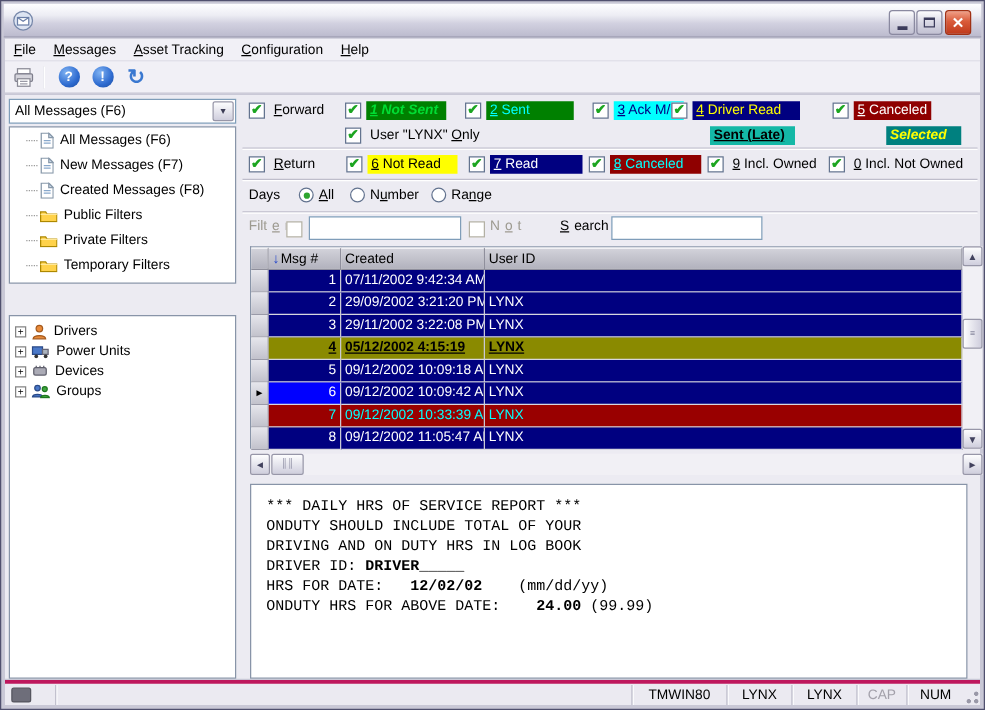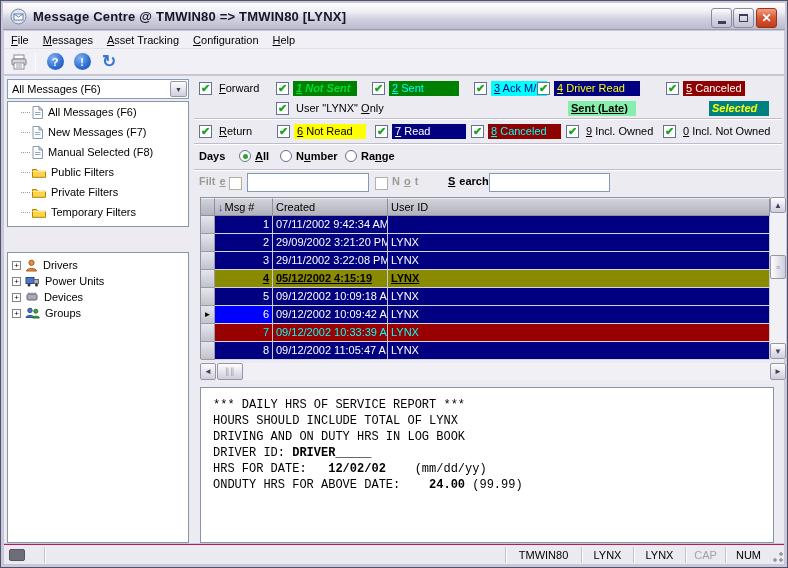--- a/index.html
+++ b/index.html
@@ -65,21 +65,21 @@
   .cb.dis{ border-color:#B3B0A4; }
   .tag{ margin-left:4px; padding:1px 3px 2px 3px; white-space:nowrap; }
   .tag u{ text-decoration:underline; }
   .tag.italic{ font-style:italic; font-weight:bold; }
   .tag.b{ font-weight:bold; }
   .tag.ul{ text-decoration:underline; }
   .hsep{ position:absolute; left:2px; right:2px; height:2px; border-top:1px solid #BEBDCB; border-bottom:1px solid #FFF; }
   .radio{ width:12px; height:12px; border:1px solid #63738F; border-radius:50%; background:#fff;
     display:inline-flex; align-items:center; justify-content:center; }
   .radio .dot{ width:5px; height:5px; border-radius:50%; background:#2EA52E; }
-  .ritem{ position:absolute; display:flex; align-items:center; gap:4px; height:16px;font-weight:bold; }
+  .ritem{ position:absolute; display:flex; align-items:center; gap:4px; height:16px; }
   .dis-lbl{ color:#9D9A90; }
   .txtin{ height:19px; border:1px solid #7F9DB9; font-family:inherit; font-size:11px; padding:0 2px; background:#fff; }
   
   .grid{ position:absolute; left:8px; top:121px; width:570px; height:162px; background:#fff;
     border-left:1px solid #8894A8; border-top:1px solid #8894A8; }
   .ghead{ display:flex; height:18px; }
   .gh{ background:linear-gradient(180deg,#D2D2DA,#B2B2BD); border-right:1px solid #8F8F9C;
     border-bottom:1px solid #8F8F9C; border-top:1px solid #EFEFF4; padding:2px 3px 0 3px;
     white-space:nowrap; overflow:hidden; }
   .sort-arrow{ color:#2244CC; font-weight:bold; margin-right:1px; }
@@ -106,21 +106,21 @@
     border:1px solid #9796A8; border-radius:2px; display:flex; align-items:center; justify-content:center;
     font-size:7px; color:#8A8AA0; }
   
   .preview{ left:8px; top:311px; width:574px; height:156px; overflow:hidden;
     font-family:"Liberation Mono","DejaVu Sans Mono",monospace; font-size:12px; line-height:16px;
     padding:9px 0 0 12px; }
   .pline{ white-space:pre; }
   .pbold{ font-weight:bold; }
   
   .statusbar{ position:absolute; left:3px; right:3px; bottom:3px; height:20px; background:#EBEAF1;
-    border-top:1px solid #be185d; display:flex; align-items:center; }
+    border-top:3px solid #be185d; display:flex; align-items:center; }
   .sb-panel{ height:16px; display:flex; align-items:center; justify-content:center; border-left:1px solid #C2C1CE;
     box-shadow:inset 1px 0 0 #fff; padding:0 4px; white-space:nowrap; }
   .sb-left{ width:40px; justify-content:flex-start; border-left:none; box-shadow:none; padding-left:5px; }
   .sb-fill{ flex:1; border-left:1px solid #C2C1CE; box-shadow:inset 1px 0 0 #fff; height:16px; }
   .sb-ico{ width:16px; height:12px; background:#6E6E7A; border-radius:2px; border:1px solid #55555F; }
   .sb-gray{ color:#A3A1AB; }
   .grip{ width:13px; height:16px; background:
       radial-gradient(circle at 10px 13px,#9a99a8 1.5px,transparent 2px),
       radial-gradient(circle at 10px 7px,#9a99a8 1.5px,transparent 2px),
       radial-gradient(circle at 4px 13px,#9a99a8 1.5px,transparent 2px); }
@@ -130,21 +130,20 @@
 <body>
 
 <div id="window">
 
   <div class="titlebar">
     <svg class="app-icon" viewBox="0 0 17 17">
       <circle cx="8.5" cy="8.5" r="7.5" fill="#DDE4F2" stroke="#7788AA"></circle>
       <rect x="4" y="6" width="9" height="6" fill="#fff" stroke="#6B7FA8"></rect>
       <path d="M4 6l4.5 3L13 6" fill="none" stroke="#6B7FA8"></path>
     </svg>
-    <span class="title-text">Message Centre @ TMWIN80 =&gt; TMWIN80 [LYNX]</span>
     <span class="winbtn" style="right:53px">
         <span class="glyph-min"></span>
       </span>
     <span class="winbtn" style="right:31px">
         <span class="glyph-max"></span>
       </span>
     <span class="winbtn close" style="right:8px">
         <span>✕</span>
       </span>
   </div>
@@ -214,21 +213,21 @@
           <div class="tree1-item">
      <span class="tree-guide"></span>
      <span style="display:flex">
               <svg width="11" height="13" viewBox="0 0 11 13">
                 <path d="M1 .5h6l3.5 3.5v8.5H1z" fill="#fff" stroke="#8899AA"></path>
                 <path d="M7 .5L10.5 4H7z" fill="#CFDCEC" stroke="#8899AA"></path>
                 <line x1="3" y1="6.5" x2="8.5" y2="6.5" stroke="#88A8CC"></line>
                 <line x1="3" y1="8.5" x2="8.5" y2="8.5" stroke="#88A8CC"></line>
               </svg>
             </span>
-     <span class="lbl">Manual Selected (F8)</span>
+     <span class="lbl">Created Messages (F8)</span>
           </div>
           <div class="tree1-item">
      <span class="tree-guide"></span>
      <span style="display:flex">
               <svg width="14" height="11" viewBox="0 0 14 11">
                 <path d="M.5 2.5h4l1.2 1.8h7.8v6H.5z" fill="#FFD24A" stroke="#AD8800"></path>
                 <path d="M.5 4.5h13" stroke="#FFE898"></path>
               </svg>
             </span>
      <span class="lbl">Public Filters</span>
@@ -330,21 +329,21 @@
     <span class="cb">✔</span>
     <span class="tag" style="background:#8F0000;color:#FFFFFF;min-width:62px;"><u>5</u> Canceled</span>
           </span>
         </div>
       <div class="frow" style="top:24px" id="rowB">
           <span class="cbitem" style="left:84px">
     <span class="cb">✔</span>
     <span class="tag" style="">User "LYNX" <u>O</u>nly</span>
           </span>
           <span class="cbitem" style="left:372px">
-    <span class="tag b ul" style="background:#86efac;color:#000000;min-width:68px;">Sent (Late)</span>
+    <span class="tag b ul" style="background:#14b8a6;color:#000000;min-width:68px;">Sent (Late)</span>
           </span>
           <span class="cbitem" style="left:481px">
     <span class="tag italic" style="background:#00807F;color:#FFFF00;min-width:60px;margin-left:36px;">Selected</span>
           </span>
         </div>
       <div class="hsep" style="top:42px"></div>
       <div class="frow" style="top:47px" id="rowC">
           <span class="cbitem" style="left:7px">
     <span class="cb">✔</span>
     <span class="tag" style=""><u>R</u>eturn</span>
@@ -467,21 +466,21 @@
         <span class="sb-btn" style="bottom:0">▼</span>
       </div>
       <div class="hscroll">
         <span class="sb-btn" style="left:0">◄</span>
         <span class="h-thumb">║║</span>
         <span class="sb-btn" style="right:0">►</span>
       </div>
 
       <div class="white-pane preview" id="preview">
           <div class="pline"><span>*** DAILY HRS OF SERVICE REPORT ***</span></div>
-          <div class="pline"><span>HOURS SHOULD INCLUDE TOTAL OF LYNX</span></div>
+          <div class="pline"><span>ONDUTY SHOULD INCLUDE TOTAL OF YOUR</span></div>
           <div class="pline"><span>DRIVING AND ON DUTY HRS IN LOG BOOK</span></div>
           <div class="pline"><span>DRIVER ID: </span><span class="pbold">DRIVER_____</span></div>
           <div class="pline"><span>HRS FOR DATE:   </span><span class="pbold">12/02/02</span><span>    (mm/dd/yy)</span></div>
           <div class="pline"><span>ONDUTY HRS FOR ABOVE DATE:    </span><span class="pbold">24.00</span><span> (99.99)</span></div>
         </div>
     </div>
   </div>
 
   <div class="statusbar" id="statusbar">
       <span class="sb-panel sb-left">

